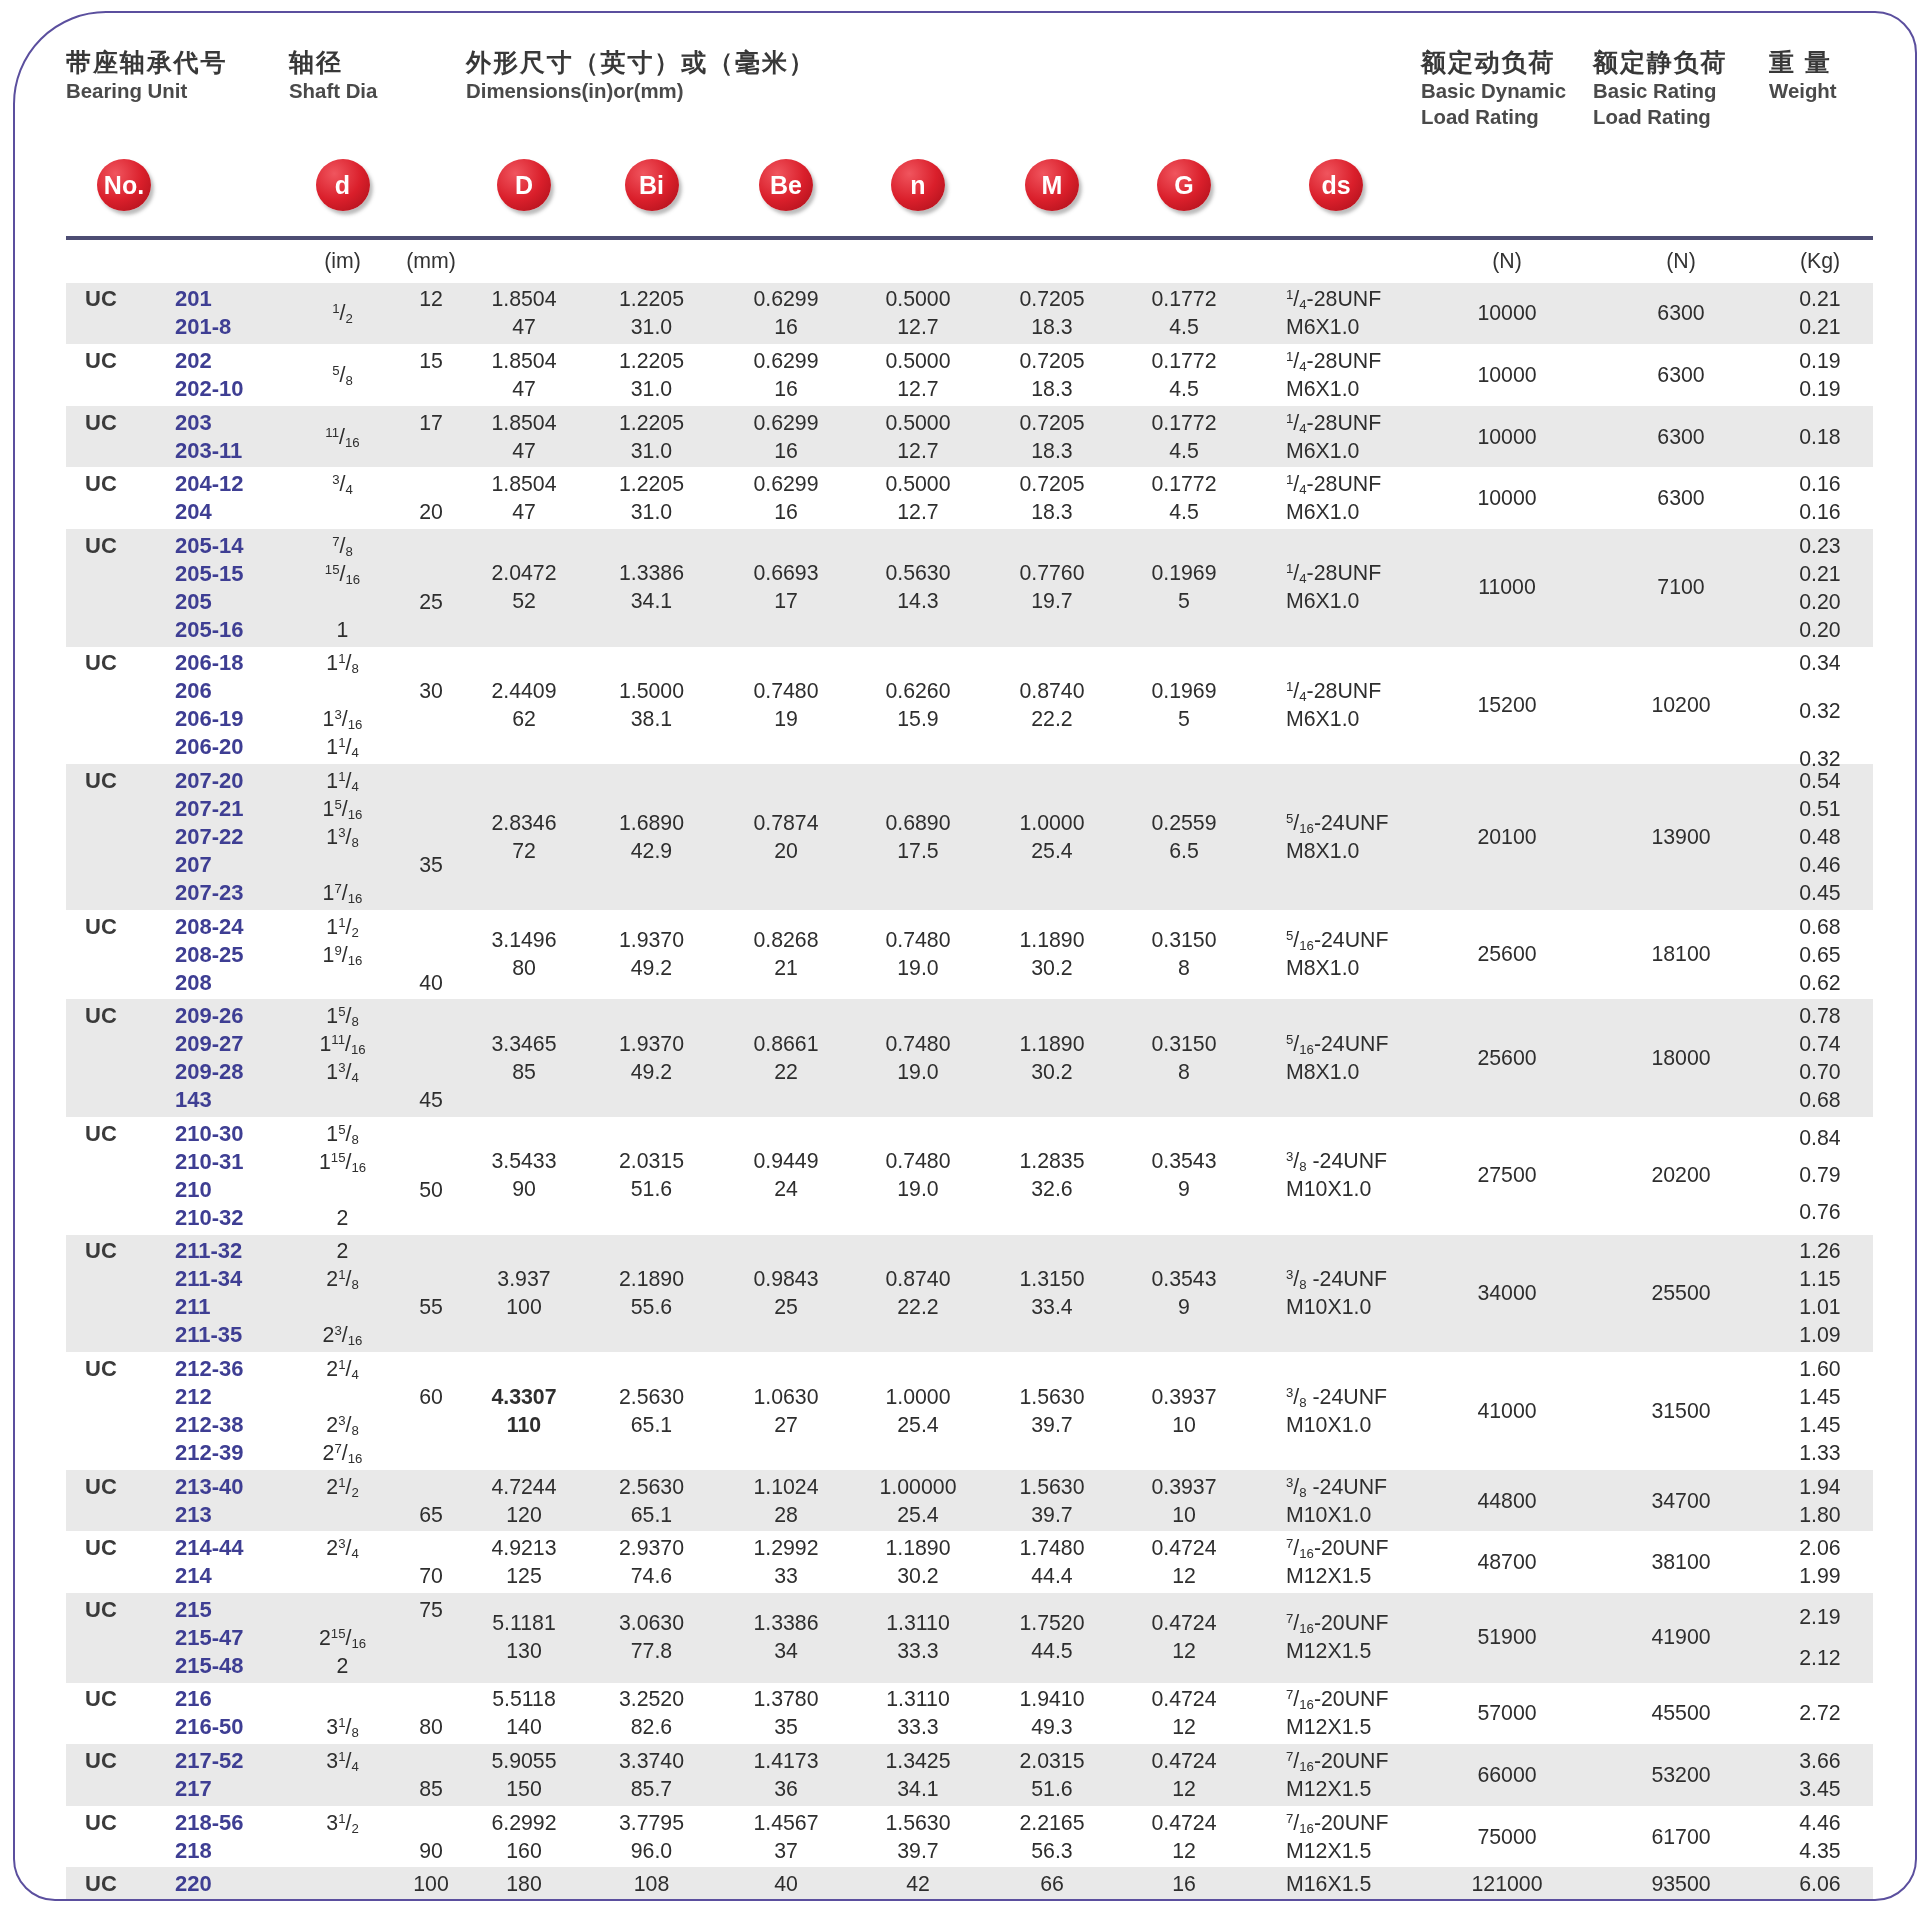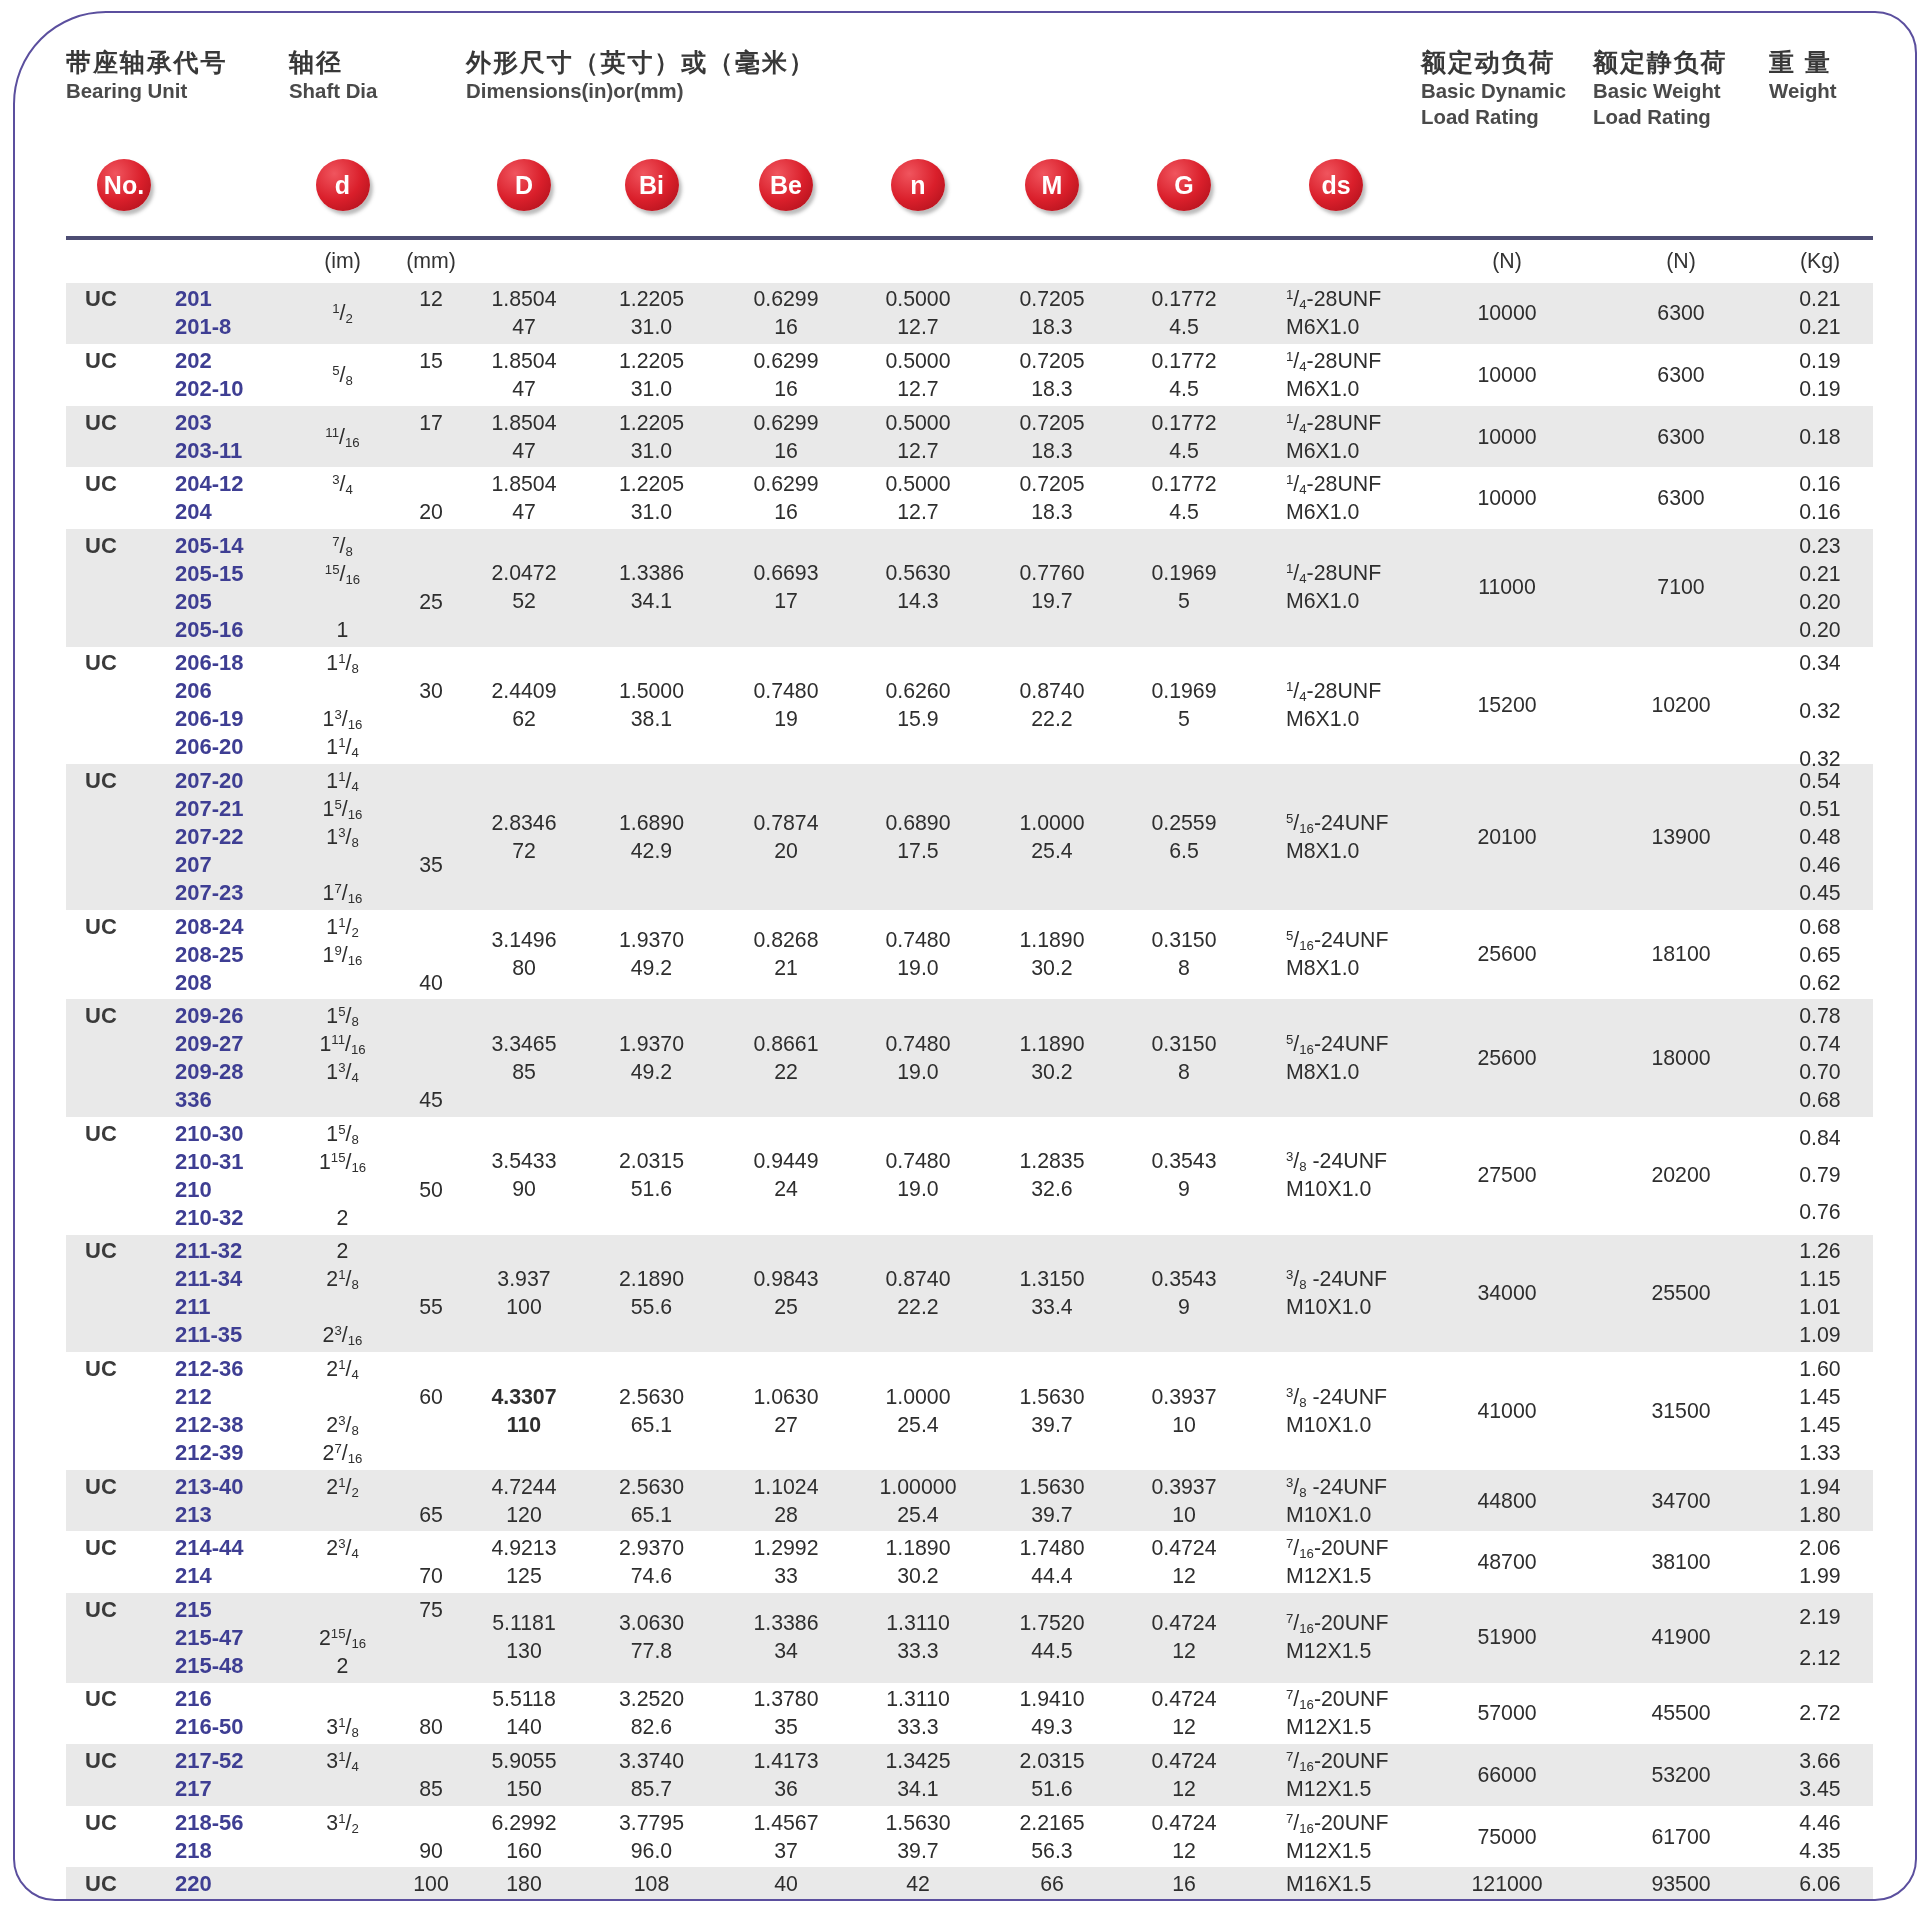--- a/index.html
+++ b/index.html
@@ -83,21 +83,21 @@
         <div class="zh">外形尺寸（英寸）或（毫米）</div>
         <div class="en">Dimensions(in)or(mm)</div>
       </div>
       <div class="title-block c4">
         <div class="zh">额定动负荷</div>
         <div class="en">Basic Dynamic</div>
         <div class="en">Load Rating</div>
       </div>
       <div class="title-block c5">
         <div class="zh">额定静负荷</div>
-        <div class="en">Basic Weight</div>
+        <div class="en">Basic Rating</div>
         <div class="en">Load Rating</div>
       </div>
       <div class="title-block c6">
         <div class="zh">重 量</div>
         <div class="en">Weight</div>
       </div>
     </div>
 
     <div class="grid badge-row" id="badge-row">
         <div class="badge start" style="grid-column: 1 / span 2; margin-left: 31px;">No.</div>
@@ -572,21 +572,21 @@
             <div class="ln">0.65</div>
             <div class="ln">0.62</div>
           </div>
         </div>
         <div class="grid group gray">
           <div class="cell uc-cell">UC</div>
           <div class="cell nos-cell">
             <div class="ln">209-26</div>
             <div class="ln">209-27</div>
             <div class="ln">209-28</div>
-            <div class="ln">336</div>
+            <div class="ln">143</div>
           </div>
           <div class="cell stack" style="height: 111px;">
             <div class="ln">1<sup>5</sup>/<sub>8</sub></div>
             <div class="ln">1<sup>11</sup>/<sub>16</sub></div>
             <div class="ln">1<sup>3</sup>/<sub>4</sub></div>
             <div class="ln">&nbsp;</div>
           </div>
           <div class="cell stack" style="height: 111px;">
             <div class="ln">&nbsp;</div>
             <div class="ln">&nbsp;</div>

